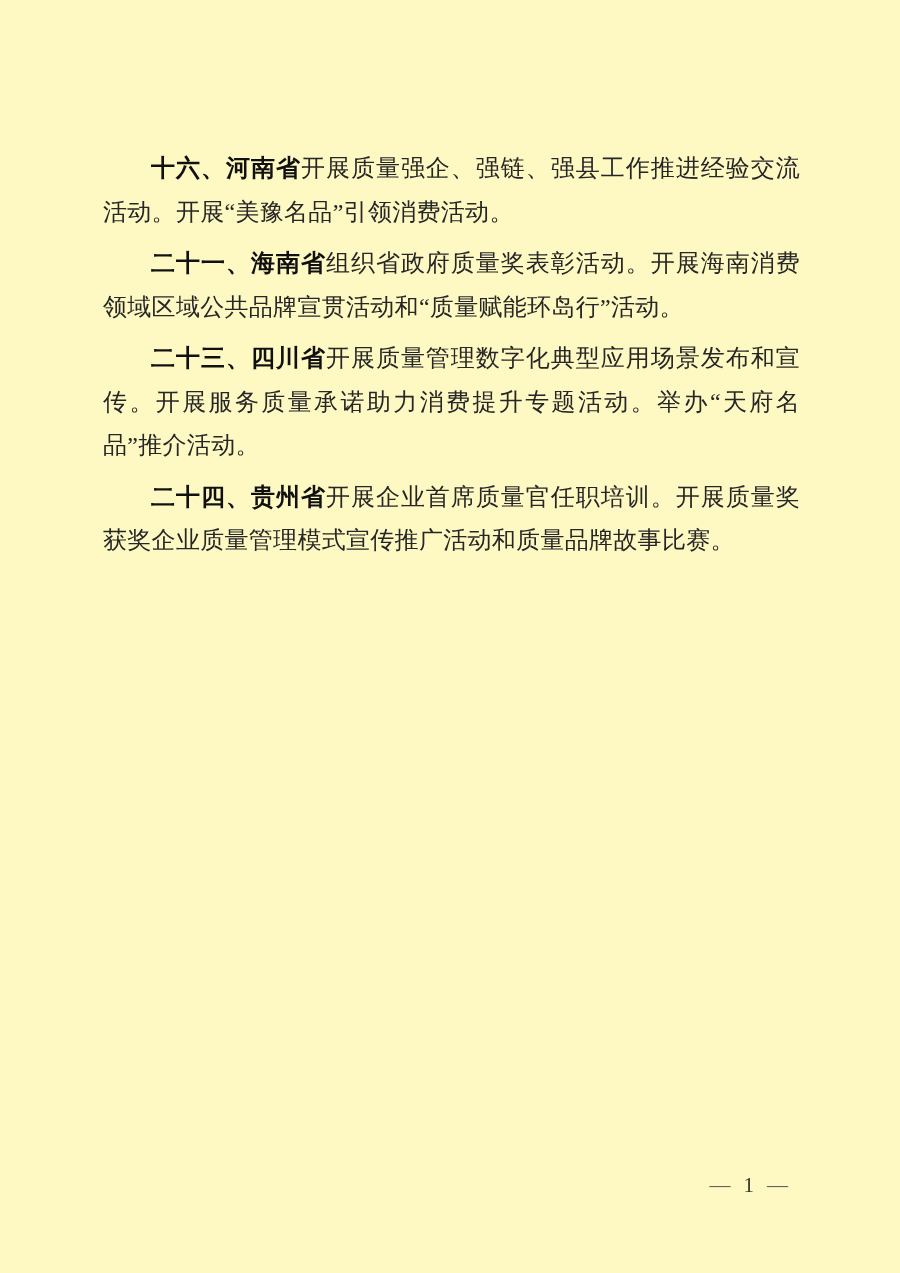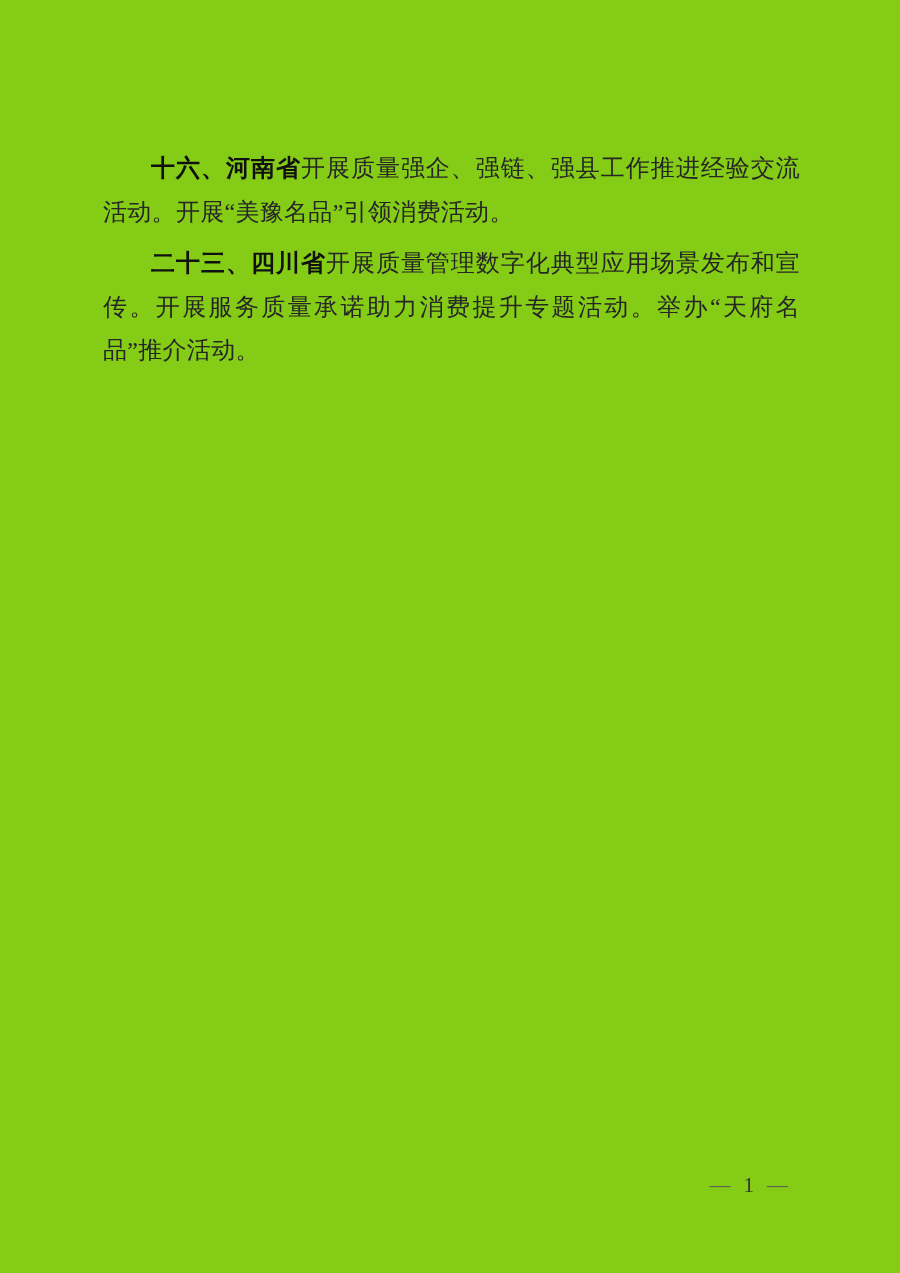--- a/index.html
+++ b/index.html
@@ -4,21 +4,21 @@
 <style>
   html, body {
     margin: 0;
     padding: 0;
     background: #ffffff;
   }
   .page {
     position: relative;
     width: 900px;
     height: 1273px;
-    background: #84cc16;
+    background: #fef9c3;
     overflow: hidden;
     font-family: "Liberation Serif", "DejaVu Serif", serif;
   }
   .content {
     position: absolute;
     left: 103px;
     top: 146px;
     width: 697px;
   }
   .para {
@@ -61,24 +61,26 @@
 
 <div class="page">
   <div class="content">
 
     <p class="para"><span class="leader">十六、河南省</span><span class="body-text">开展质量强企、强链、强县工作推进经验交流活动。开展“美豫名品”引领消费活动。</span></p>
 
 
 
 
 
+    <p class="para"><span class="leader">二十一、海南省</span><span class="body-text">组织省政府质量奖表彰活动。开展海南消费领域区域公共品牌宣贯活动和“质量赋能环岛行”活动。</span></p>
 
 
     <p class="para"><span class="leader">二十三、四川省</span><span class="body-text">开展质量管理数字化典型应用场景发布和宣传。开展服务质量承诺助力消费提升专题活动。举办“天府名品”推介活动。</span></p>
 
+    <p class="para"><span class="leader">二十四、贵州省</span><span class="body-text">开展企业首席质量官任职培训。开展质量奖获奖企业质量管理模式宣传推广活动和质量品牌故事比赛。</span></p>
 
 
   </div>
 
   <div class="footer">
     <span class="dash">—</span>
     <span class="num">1</span>
     <span class="dash">—</span>
   </div>
 </div>

